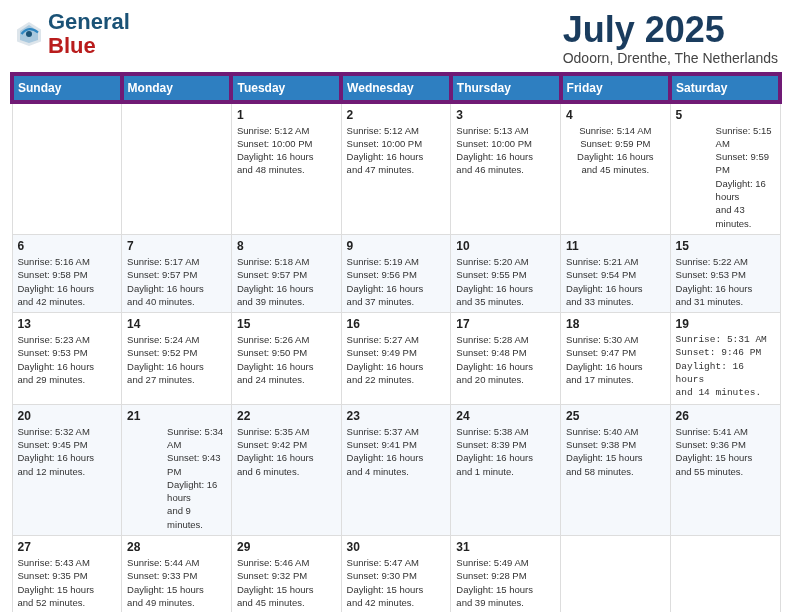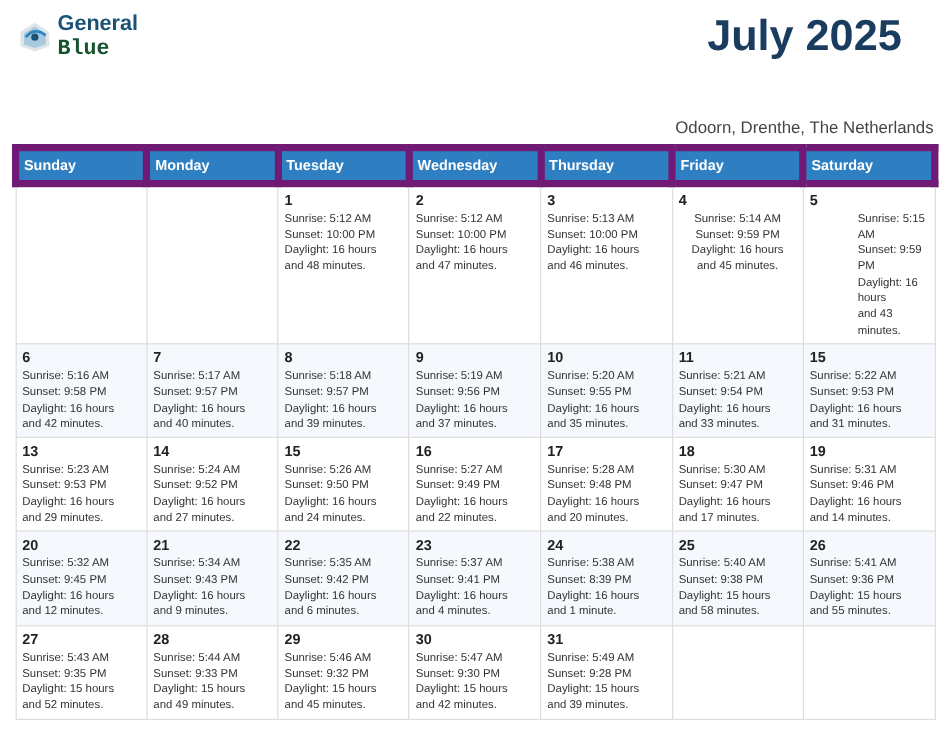--- a/index.html
+++ b/index.html
@@ -16,60 +16,58 @@
       align-items: flex-start;
       margin-bottom: 6px;
       padding: 0 4px;
     }
     .logo {
       display: flex;
       align-items: center;
       gap: 4px;
     }
     .logo-text {
-      font-size: 18px;
+      font-size: 22px;
       font-weight: bold;
       color: #1a5276;
       line-height: 1.1;
     }
     .logo-text span {
-      color: #14532d;
-      font-family: Liberation Mono, monospace;
+      color: #b91c1c;
     }
     .logo-icon {
       width: 30px;
       height: 30px;
     }
     .title-block {
-      text-align: center;
+      text-align: left;
     }
     .month-title {
       font-size: 36px;
       font-weight: bold;
       color: #1a3c5e;
       line-height: 1.1;
     }
     .location {
       font-size: 14px;
       color: #444;
-      margin-top: 48px;
     }
     .calendar {
       width: 100%;
       border-collapse: collapse;
       border: 1px solid #ccc;
     }
     .calendar th {
       background-color: #2e7fc1;
       color: #fff;
       font-size: 12px;
       font-weight: bold;
       padding: 5px 4px;
       text-align: left;
-      border: 6px solid #701a75;
+      border: 4px solid #701a75;
     }
     .calendar td {
       vertical-align: top;
       border: 1px solid #ddd;
       padding: 4px 5px;
       width: 110px;
       min-height: 80px;
       font-size: 10px;
       color: #333;
       background: #fff;
@@ -258,37 +256,37 @@
         </td>
         <td>
           <span class="day-num">18</span>
           <div class="day-info" style="white-space: pre-line;">Sunrise: 5:30 AM
 Sunset: 9:47 PM
 Daylight: 16 hours
 and 17 minutes.</div>
         </td>
         <td>
           <span class="day-num">19</span>
-          <div class="day-info" style="white-space: pre-line;">Sunrise: 5:31 AM
+          <div class="day-info" style="white-space: pre-line; font-family: Liberation Mono, monospace;">Sunrise: 5:31 AM
 Sunset: 9:46 PM
 Daylight: 16 hours
 and 14 minutes.</div>
         </td>
       </tr>
       <tr>
         <td>
           <span class="day-num">20</span>
           <div class="day-info" style="white-space: pre-line;">Sunrise: 5:32 AM
 Sunset: 9:45 PM
 Daylight: 16 hours
 and 12 minutes.</div>
         </td>
         <td>
           <span class="day-num">21</span>
-          <div class="day-info" style="white-space: pre-line;">Sunrise: 5:34 AM
+          <div class="day-info" style="white-space: pre-line; margin-left: 40px;">Sunrise: 5:34 AM
 Sunset: 9:43 PM
 Daylight: 16 hours
 and 9 minutes.</div>
         </td>
         <td>
           <span class="day-num">22</span>
           <div class="day-info" style="white-space: pre-line;">Sunrise: 5:35 AM
 Sunset: 9:42 PM
 Daylight: 16 hours
 and 6 minutes.</div>

